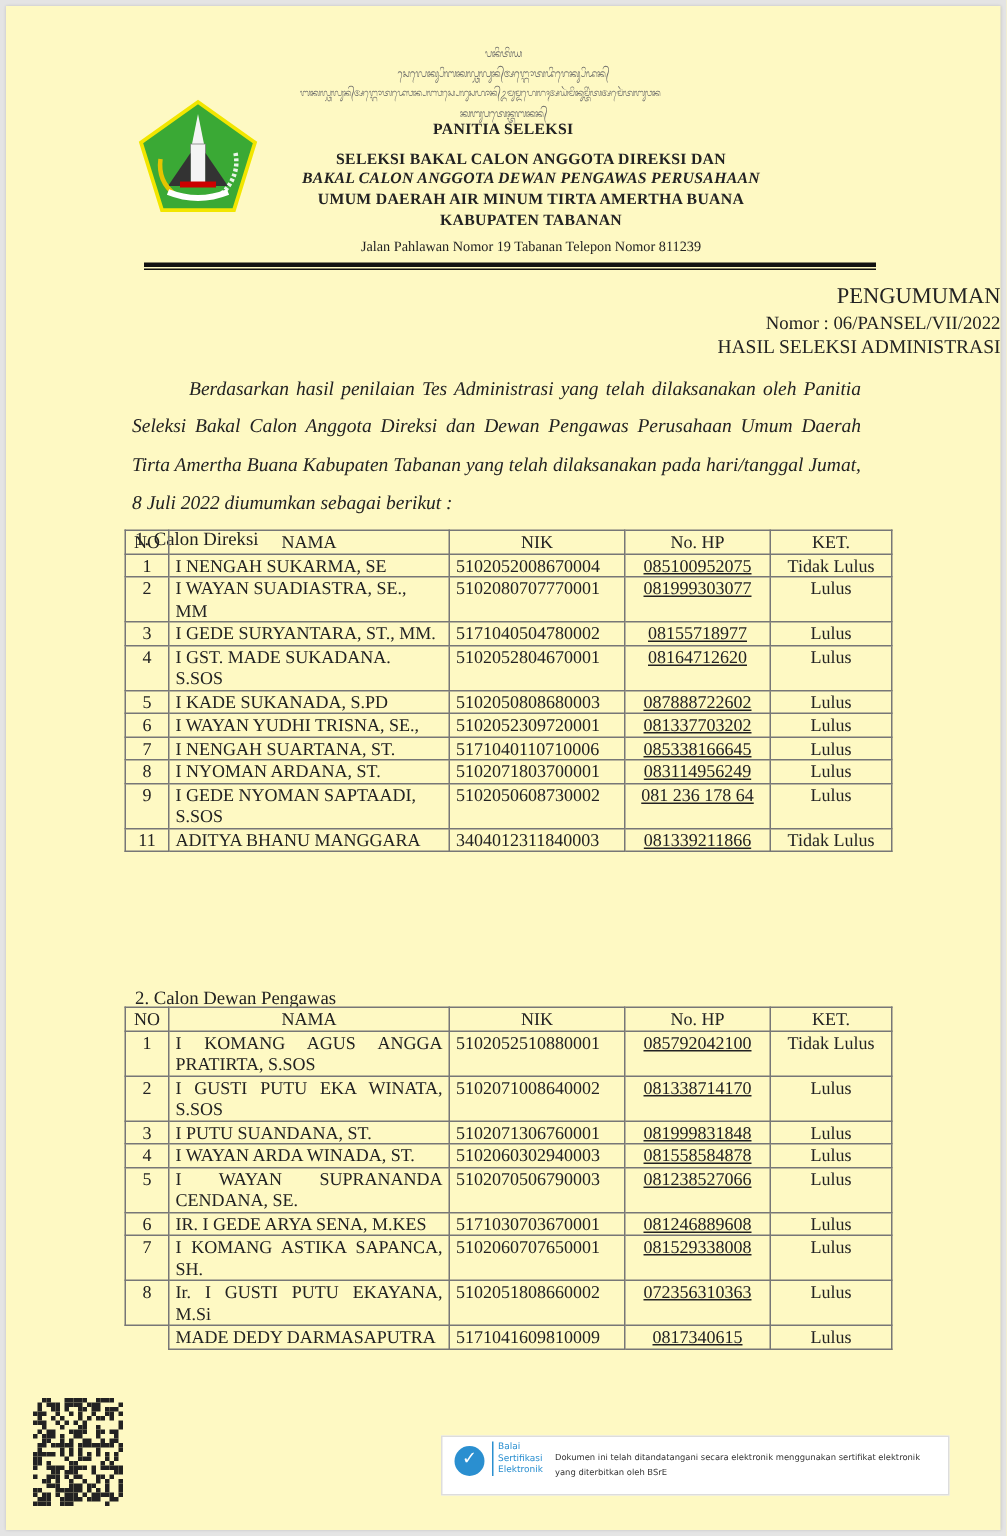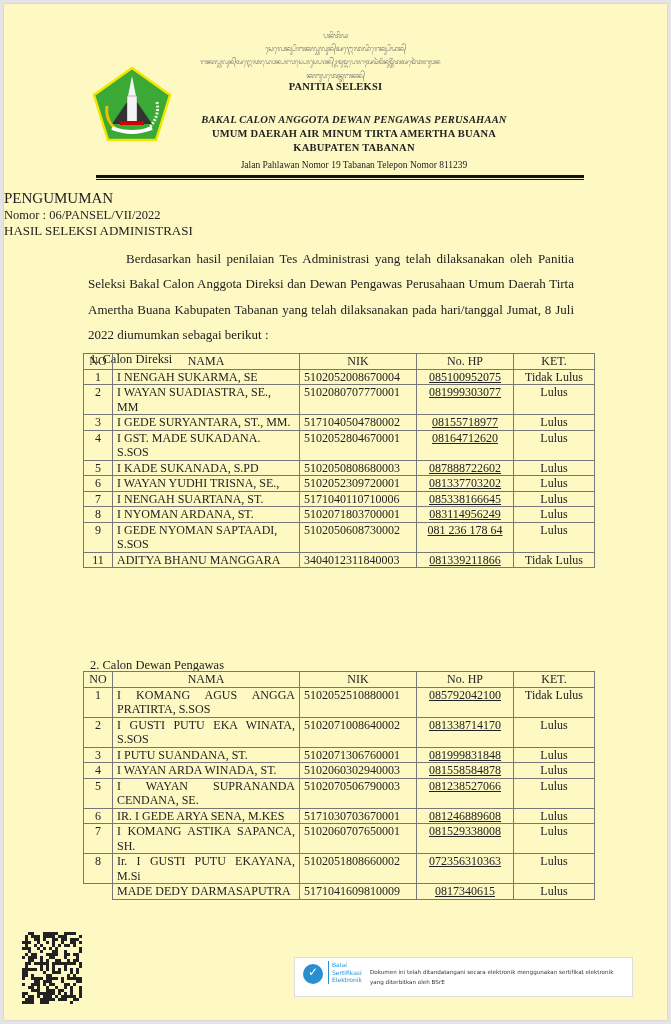--- a/index.html
+++ b/index.html
@@ -8,22 +8,22 @@
   .page { position:absolute; left:4px; top:4px; width:663px; height:1016px; background:#fef9c3;
           box-shadow:0 0 2px rgba(0,0,0,0.15); }
   .abs { position:absolute; }
   .script-line { position:absolute; left:0; width:100%; text-align:center; font-family:"DejaVu Serif", serif;
                  color:#666; letter-spacing:-0.5px; white-space:nowrap; }
   .kop { position:absolute; left:0; width:100%; text-align:center; font-weight:bold; font-size:10.5px;
          letter-spacing:0.2px; white-space:nowrap; }
   .addr { position:absolute; left:0; width:100%; text-align:center; font-size:9.5px; white-space:nowrap; }
   .rule1 { position:absolute; left:92px; width:488px; top:171px; height:3px; background:#111; }
   .rule2 { position:absolute; left:92px; width:488px; top:175px; height:1px; background:#111; }
-  .ttl { position:absolute; left:0; width:100%; text-align:left; white-space:nowrap; }
-  .para { position:absolute; left:84px; width:486px; font-size:13px; line-height:25.3px; text-align:justify; }
+  .ttl { position:absolute; left:0; width:100%; text-align:right; white-space:nowrap; }
+  .para { position:absolute; left:84px; width:486px; font-size:13px; line-height:25.3px; text-align:justify;font-style:italic; }
   .para .first { text-indent:38px; }
   .sec { position:absolute; left:86px; font-size:12.5px; white-space:nowrap; }
   table { position:absolute; left:79px; border-collapse:collapse; font-size:12px; }
   td, th { border:1px solid #777; padding:0 4px; vertical-align:top; line-height:14.5px; font-weight:normal; }
   th { text-align:center; }
   td.no { width:20px; text-align:center; }
   td.nama { width:178px; }
   td.nik { width:108px; }
   td.hp { width:88px; text-align:center;text-decoration:underline; }
   td.ket { width:72px; text-align:center; white-space:nowrap; }
@@ -51,20 +51,21 @@
     <rect x="28" y="55" width="24" height="4" fill="#c00"></rect>
     <path d="M20,62 Q40,70 60,62" stroke="#fff" stroke-width="4" fill="none"></path>
   </svg>
 
   <div class="script-line" style="top:27px;font-size:7px;">ᬧᬦᬶᬢᬶᬬ</div>
   <div class="script-line" style="top:40px;font-size:7px;">ᬲᬾᬮᬾᬓ᭄ᬲᬶᬩᬓᬮ᭄ᬘᬮᬸᬦ᭄ᬅᬗ᭄ᬕᭀᬢᬤᬶᬭᬾᬓ᭄ᬲᬶᬤᬦ᭄</div>
   <div class="script-line" style="top:53px;font-size:6.5px;left:56px;width:520px;overflow:hidden;">ᬩᬓᬮ᭄ᬘᬮᬸᬦ᭄ᬅᬗ᭄ᬕᭀᬢᬤᬾᬯᬦ᭄ᬧᬗᬯᬲ᭄ᬧᬾᬭᬸᬲᬳᬵᬦ᭄ᬉᬫᬸᬫ᭄ᬤᬳᬾᬭᬄᬅᬬᬃᬫᬶᬦᬸᬫ᭄ᬢᬶᬃᬢᬅᬫᬾᬃᬢᬩᬸᬯᬦ</div>
   <div class="script-line" style="top:67px;font-size:7px;">ᬓᬩᬸᬧᬢᬾᬦ᭄ᬢᬩᬦᬦ᭄</div>
 
   <div class="kop" style="top:77px;">PANITIA SELEKSI</div>
+  <div class="kop" style="top:97px;left:60px;width:580px;">SELEKSI BAKAL CALON ANGGOTA DIREKSI DAN</div>
   <div class="kop" style="top:110px;left:60px;width:580px;font-style:italic;">BAKAL CALON ANGGOTA DEWAN PENGAWAS PERUSAHAAN</div>
   <div class="kop" style="top:124px;left:60px;width:580px;">UMUM DAERAH AIR MINUM TIRTA AMERTHA BUANA</div>
   <div class="kop" style="top:138px;left:60px;width:580px;">KABUPATEN TABANAN</div>
   <div class="addr" style="top:156px;left:60px;width:580px;">Jalan Pahlawan Nomor 19 Tabanan Telepon Nomor  811239</div>
   <div class="rule1"></div>
   <div class="rule2"></div>
 
   <div class="ttl" style="top:186px;font-size:15px;">PENGUMUMAN</div>
   <div class="ttl" style="top:204px;font-size:12.5px;">Nomor : 06/PANSEL/VII/2022</div>
   <div class="ttl" style="top:219px;font-size:13px;">HASIL SELEKSI ADMINISTRASI</div>

